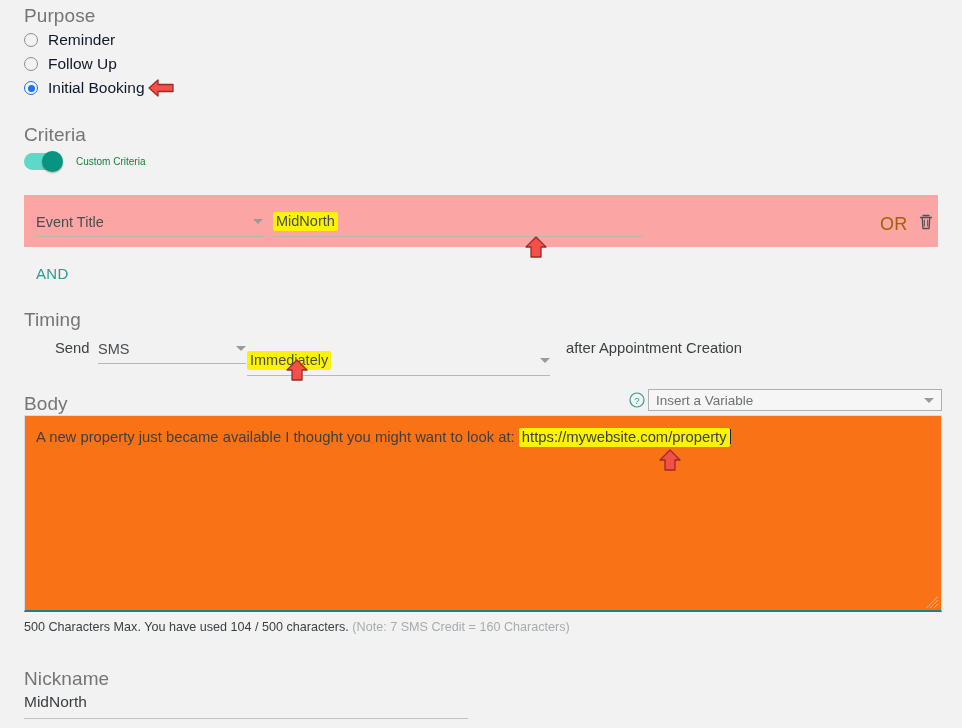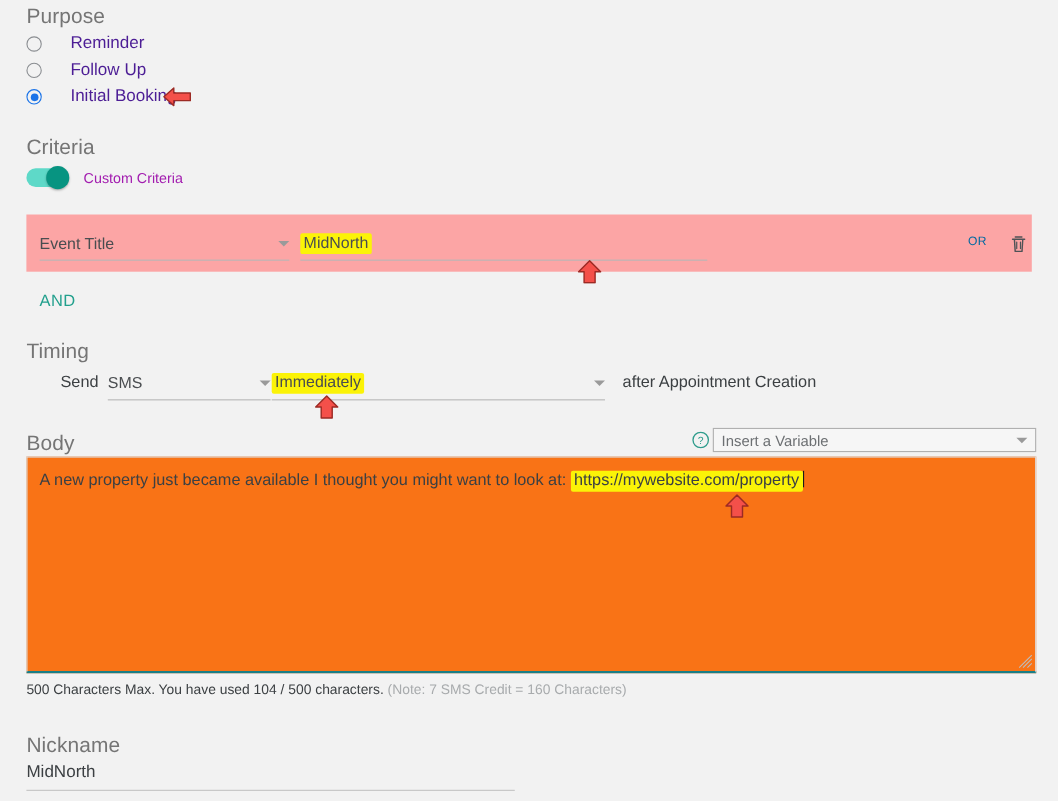--- a/index.html
+++ b/index.html
@@ -42,22 +42,21 @@
     content: "";
     position: absolute;
     left: 50%; top: 50%;
     width: 7px; height: 7px;
     margin: -3.5px 0 0 -3.5px;
     border-radius: 50%;
     background: #1a73e8;
   }
   .radio-label {
     font-size: 15.5px;
-    color: #4c1d95;
-    margin-left: 16px;
+    color: #0f172a;
   }
 
   
   .arrow-left, .arrow-up {
     position: absolute;
     line-height: 0;
   }
 
   
   .toggle-row {
@@ -75,21 +74,21 @@
   }
   .toggle::after {
     content: "";
     position: absolute;
     right: -1px; top: -2.5px;
     width: 21px; height: 21px;
     border-radius: 50%;
     background: #079481;
     box-shadow: 0 1px 2px rgba(0,0,0,.3);
   }
-  .toggle-label { font-size: 13px; color: #a21caf; }
+  .toggle-label { font-size: 10px; color: #15803d; }
 
   
   .criteria-bar {
     position: absolute;
     left: 24px; top: 195px;
     width: 914px; height: 52px;
     background: #fca5a5;
     display: flex;
     align-items: flex-end;
   }
@@ -106,22 +105,22 @@
     width: 0; height: 0;
     border-left: 5px solid transparent;
     border-right: 5px solid transparent;
     border-top: 5px solid #9a9a9a;
     flex: 0 0 auto;
   }
   .hl { background: #fbf307; padding: 1px 3px 2px; border-radius: 2px; }
 
   .or-link {
     position: absolute;
-    font-size: 11px;
-    color: #0369a1;
+    font-size: 18px;
+    color: #a16207;
     letter-spacing: .3px;
   }
   .trash {
     position: absolute;
     width: 18px; height: 18px;
   }
 
   .and-link {
     position: absolute;
     font-size: 15px;
@@ -264,21 +263,21 @@
 
   <div class="section-label" style="left:24px; top:309px;">Timing</div>
 
   <div class="static-text" style="left:55px; top:340px;">Send</div>
 
   <div class="field" style="position:absolute; left:98px; top:334px; width:148px;">
     <span>SMS</span>
     <span class="caret" style="margin-left:auto;"></span>
   </div>
 
-  <div class="field" style="position:absolute; left:247px; top:334px; width:303px;justify-content:space-between;">
+  <div class="field" style="position:absolute; left:247px; top:346px; width:303px;justify-content:space-between;">
     <span class="hl">Immediately</span>
     <span class="caret" style="margin-left:auto;"></span>
   </div>
 
   <div class="static-text" style="left:566px; top:340px;">after Appointment Creation</div>
 
   <div class="arrow-up" style="left:285px; top:359px;">
     <svg width="24" height="22" viewBox="0 0 24 22">
       <path d="M12 1 L22 11 L17 11 L17 21 L7 21 L7 11 L2 11 Z" fill="#f4504a" stroke="#9c2a24" stroke-width="1.3" stroke-linejoin="round"></path>
     </svg>

